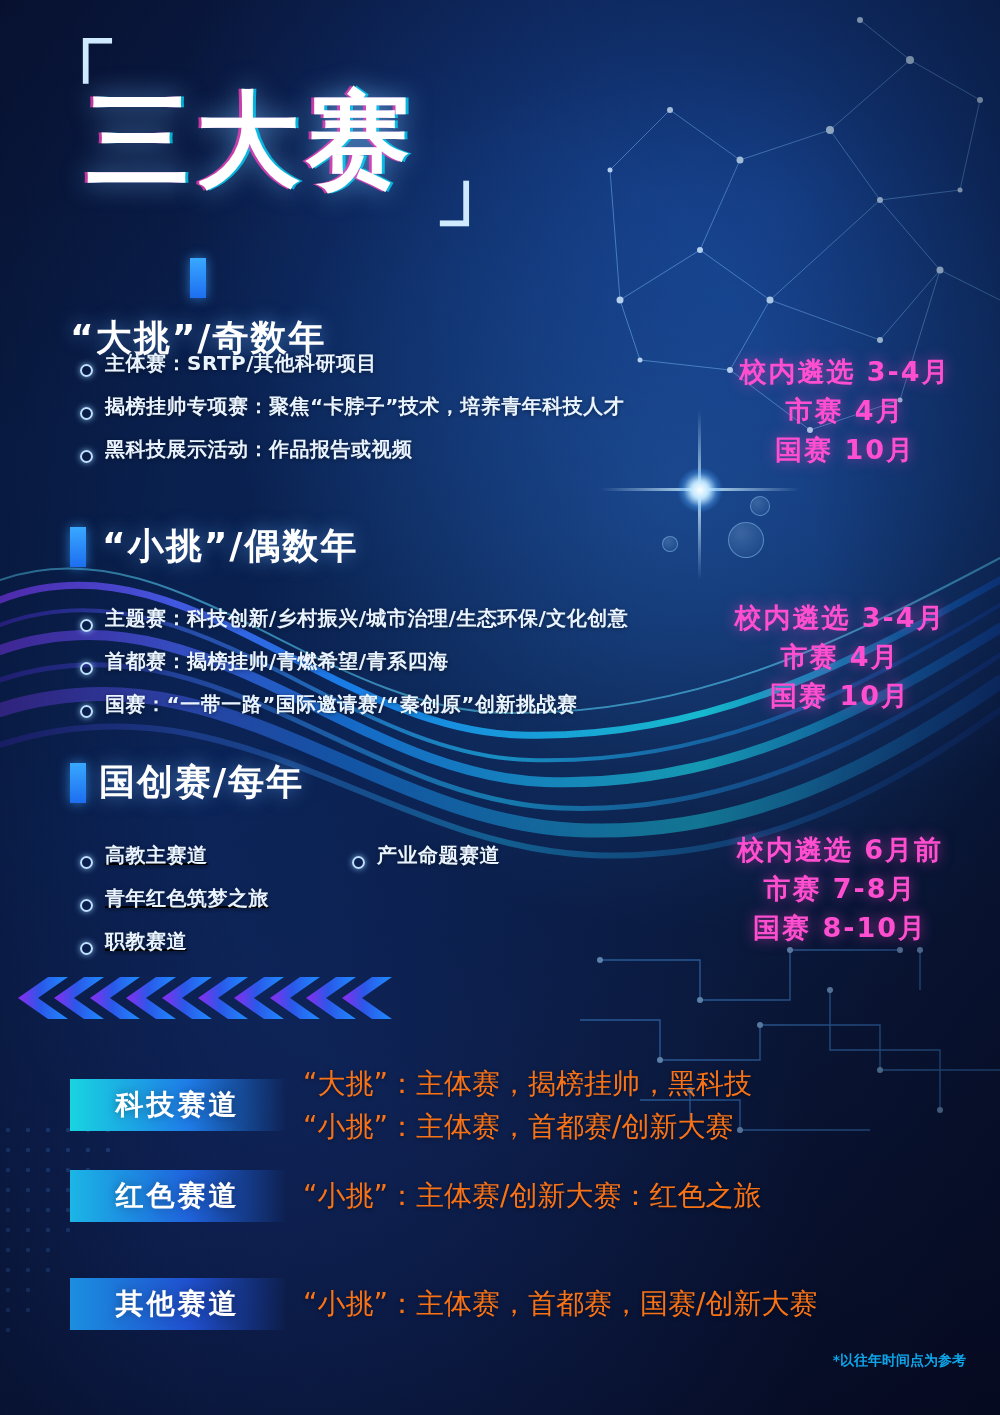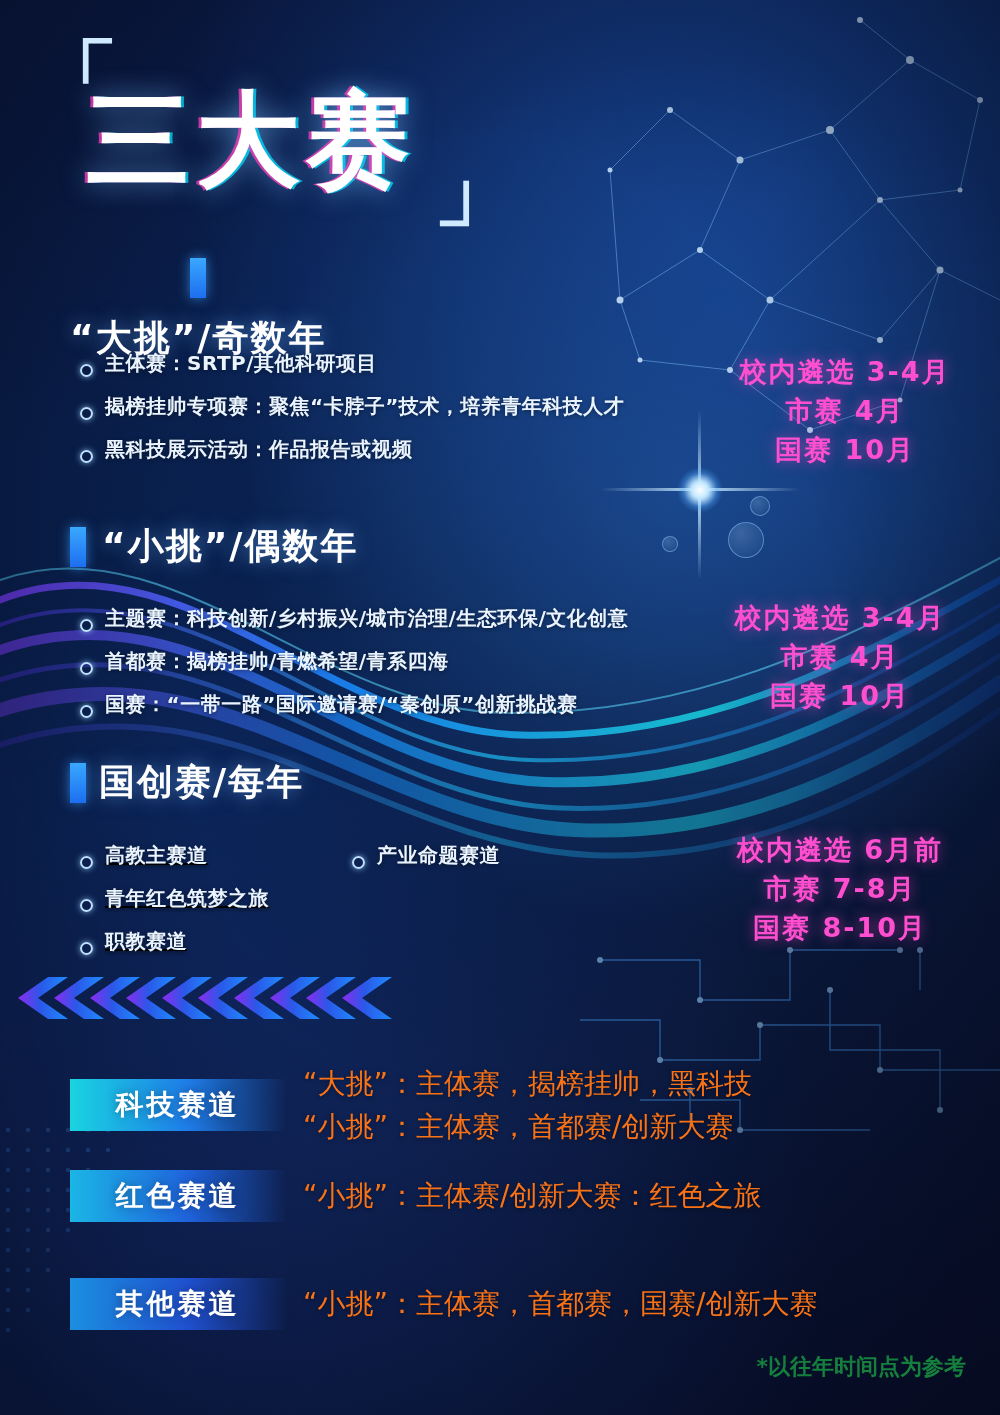--- a/index.html
+++ b/index.html
@@ -73,21 +73,21 @@
   
   .track{position:absolute;display:flex;align-items:center;}
   .track-label{width:215px;height:52px;display:flex;align-items:center;justify-content:center;
     font-size:28px;font-weight:700;color:#ffffff;letter-spacing:3px;font-family:"DejaVu Sans",sans-serif;
     text-shadow:0 0 10px rgba(0,0,0,.35);}
   .tl-1{background:linear-gradient(90deg,#19d4e0 0%,#1f7ce8 55%,rgba(25,60,140,0.05) 100%);}
   .tl-2{background:linear-gradient(90deg,#1bb6e6 0%,#1f63dc 55%,rgba(25,60,140,0.05) 100%);}
   .tl-3{background:linear-gradient(90deg,#1b8fe0 0%,#2050cf 55%,rgba(25,60,140,0.05) 100%);}
   .track-text{margin-left:18px;font-size:28px;font-weight:400;color:#f97316;line-height:1.55;
     font-family:"DejaVu Sans",sans-serif;text-shadow:0 1px 4px rgba(0,0,0,.45);}
-  .footnote{position:absolute;right:34px;top:1352px;font-size:22px;font-weight:700;color:#15803d;
+  .footnote{position:absolute;right:34px;top:1352px;font-size:14px;font-weight:700;color:#0ea5e9;
     font-family:"DejaVu Sans",sans-serif;}
 </style>
 </head>
 <body>
 
 <div class="bg"></div>
 
 <svg class="net" viewBox="0 0 420 520" preserveAspectRatio="none">
   <g stroke="#7fc2ff" stroke-width="1" opacity="0.55" fill="none">
     <path d="M40 300 L120 250 L190 300 L150 370 L60 360 Z"></path>

